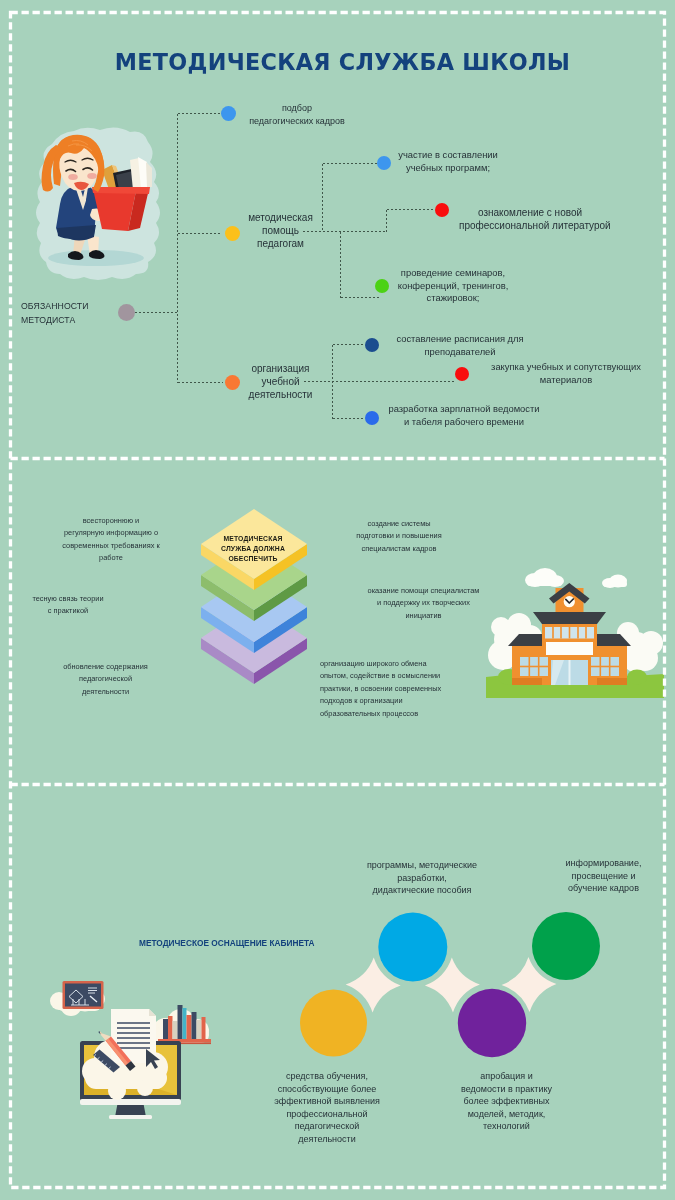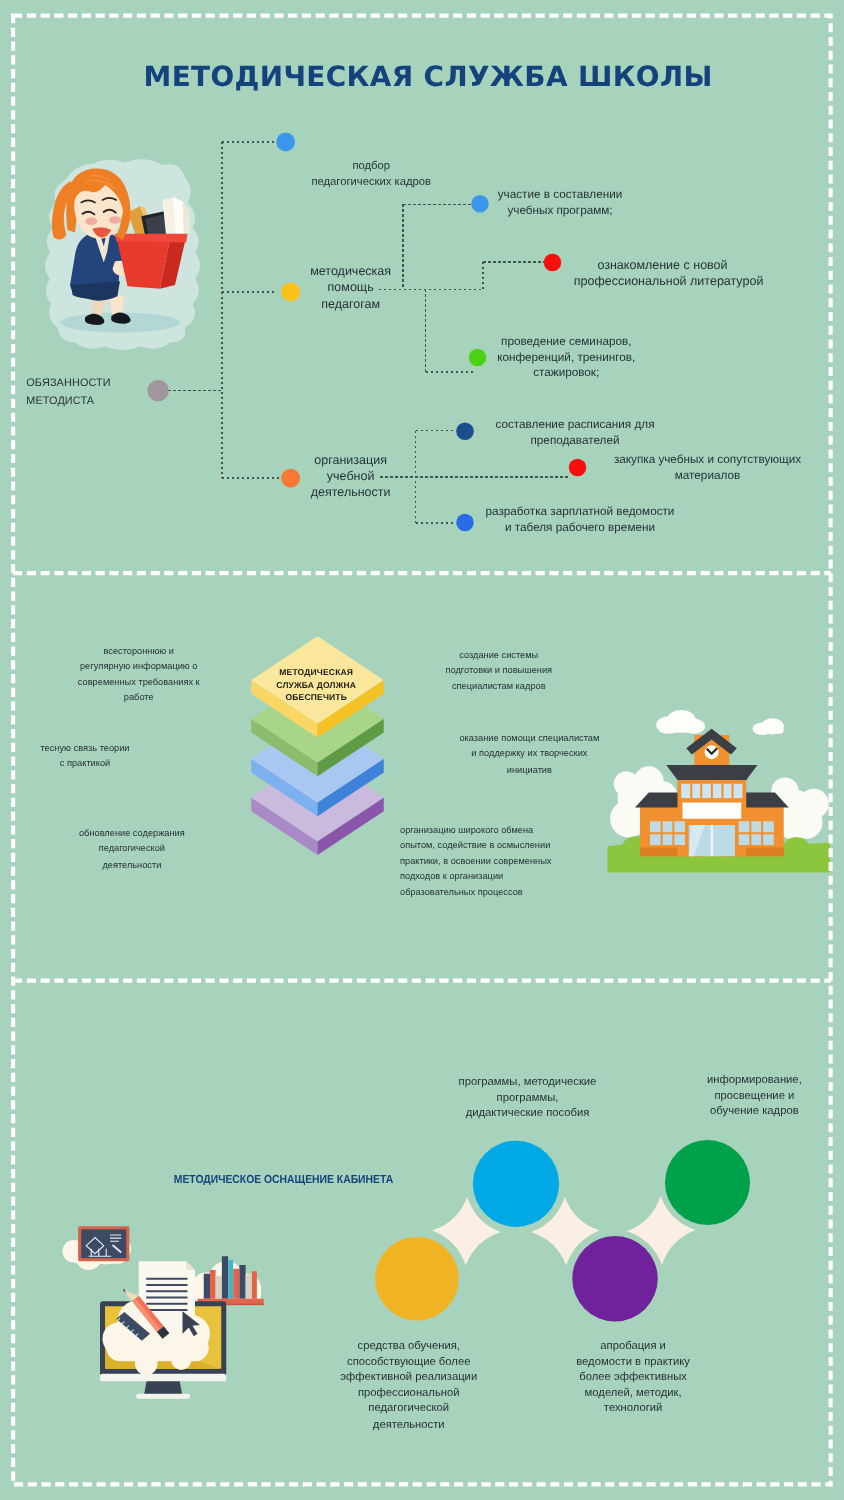--- a/index.html
+++ b/index.html
@@ -277,28 +277,28 @@
     </g>
 
     <path fill="#384252" d="M101 74 L101 92 L106 87 L110 94 L113 92 L109 85.5 L115 85 Z"></path>
   </svg>
 
   <div class="title" style="left:139px;top:937px;font-size:9.4px;line-height:12px;letter-spacing:0px;transform:scaleX(0.885);transform-origin:left top;">МЕТОДИЧЕСКОЕ ОСНАЩЕНИЕ КАБИНЕТА</div>
 
   <div class="lbl" style="left:253px;top:1070px;width:148px;text-align:center;font-size:9px;line-height:12.6px;">
     <div>средства обучения,</div>
     <div>способствующие более</div>
-    <div>эффективной реализации</div>
+    <div>эффективной выявления</div>
     <div>профессиональной</div>
     <div>педагогической</div>
     <div>деятельности</div>
   </div>
   <div class="lbl" style="left:352px;top:859px;width:140px;text-align:center;font-size:9px;line-height:12.6px;">
     <div>программы, методические</div>
-    <div>программы,</div>
+    <div>разработки,</div>
     <div>дидактические  пособия</div>
   </div>
   <div class="lbl" style="left:439px;top:1070px;width:135px;text-align:center;font-size:9px;line-height:12.6px;">
     <div>апробация и</div>
     <div>ведомости в практику</div>
     <div>более эффективных</div>
     <div>моделей, методик,</div>
     <div>технологий</div>
   </div>
   <div class="lbl" style="left:541px;top:857px;width:125px;text-align:center;font-size:9px;line-height:12.6px;">
@@ -401,21 +401,21 @@
   <div class="node" style="left:118px;top:304px;width:17px;height:17px;background:#a08b99;opacity:.85;"></div>
   <div class="lbl" style="left:21px;top:299px;width:111px;text-align:left;font-size:8.7px;line-height:14.2px;letter-spacing:0.1px;">
     <div>ОБЯЗАННОСТИ</div>
     <div>МЕТОДИСТА</div>
   </div>
 
   <div class="node" style="left:221px;top:106px;width:15px;height:15px;background:#3d96ee;"></div>
   <div class="node" style="left:224.5px;top:225.5px;width:15px;height:15px;background:#fbc01a;"></div>
   <div class="node" style="left:224.5px;top:374.5px;width:15px;height:15px;background:#f97833;"></div>
 
-  <div class="lbl" style="left:240px;top:102px;width:114px;text-align:center;font-size:9px;line-height:12.6px;margin-top:24px;">
+  <div class="lbl" style="left:240px;top:102px;width:114px;text-align:center;font-size:9px;line-height:12.6px;">
     <div>подбор</div>
     <div>педагогических кадров</div>
   </div>
   <div class="lbl" style="left:244px;top:211px;width:73px;text-align:center;font-size:10px;line-height:13px;">
     <div>методическая</div>
     <div>помощь</div>
     <div>педагогам</div>
   </div>
   <div class="lbl" style="left:244px;top:362px;width:73px;text-align:center;font-size:10px;line-height:13px;">
     <div>организация</div>

